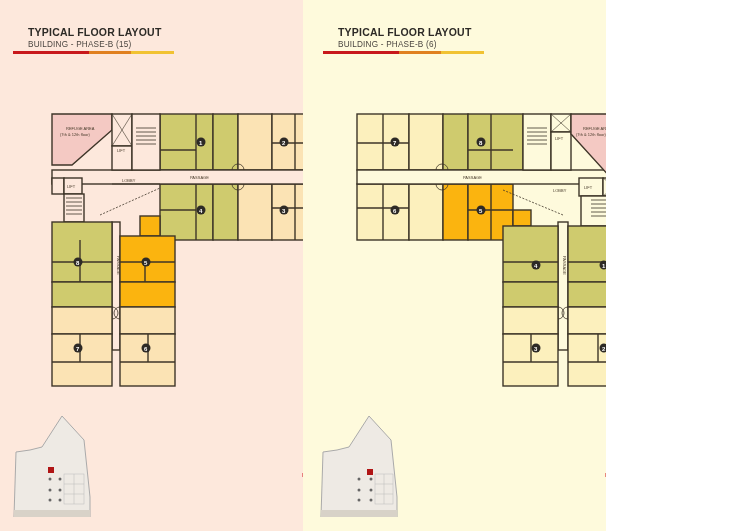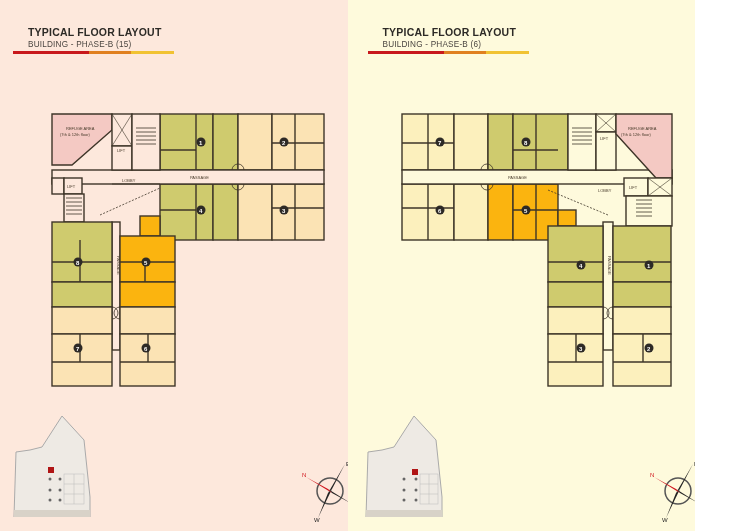--- a/index.html
+++ b/index.html
@@ -1,17 +1,17 @@
 <!DOCTYPE html>
 <html><head>
   <meta charset="utf-8">
   <style>
     * { margin: 0; padding: 0; box-sizing: border-box; }
     body { width: 755px; height: 531px; overflow: hidden; font-family: "Liberation Sans", sans-serif; background: #fff; }
-    .page { position: relative; width: 695px; height: 531px; display: flex; text-decoration: underline; }
+    .page { position: relative; width: 606px; height: 531px; display: flex; text-decoration: underline; }
     .panel { position: relative; width: 377.5px; height: 531px; overflow: hidden; }
     .panel.left { background: #fde8dc; }
     .panel.right { background: #fefadc; }
     .title-block { position: absolute; left: 28px; top: 26px; }
     .panel.right .title-block { left: 35px; }
     .title { font-size: 10.5px; font-weight: bold; color: #2d2a26; letter-spacing: 0.2px; }
     .subtitle { font-size: 8.2px; color: #4a4540; margin-top: 2px; letter-spacing: 0.2px; }
     .rule { position: absolute; top: 51px; height: 3px; display: flex; }
     .rule span { display: block; height: 3px; }
     .plan { position: absolute; left: 0; top: 0; }

